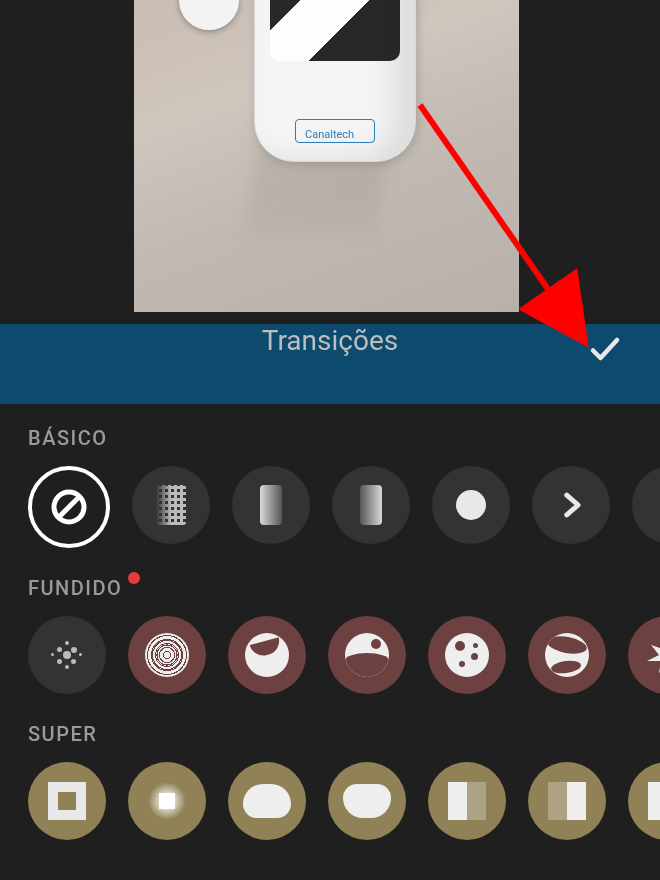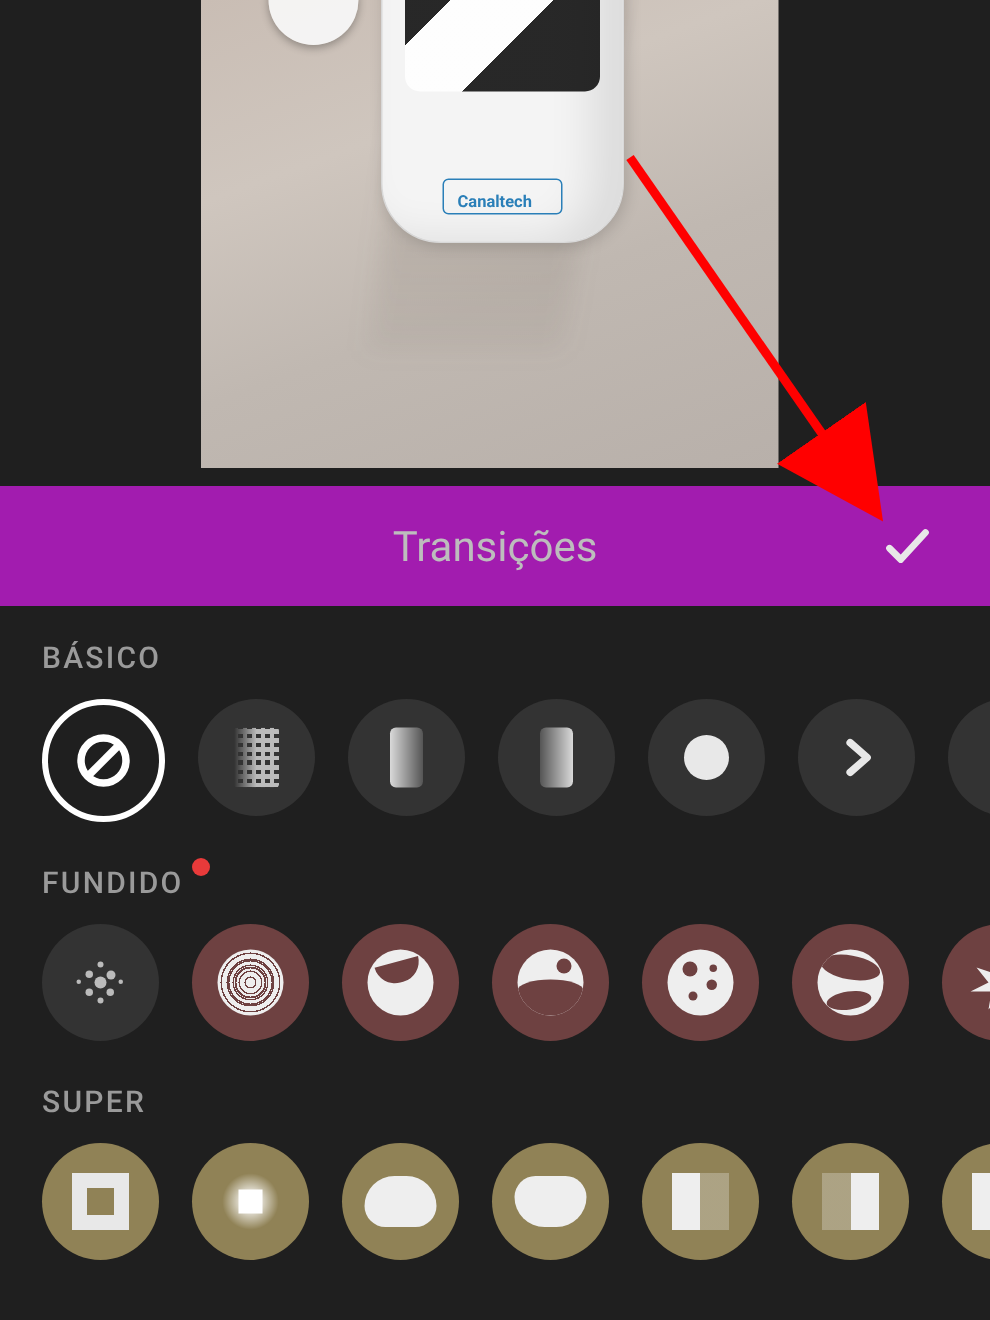--- a/index.html
+++ b/index.html
@@ -2,24 +2,24 @@
 <html><head>
 <meta charset="utf-8">
 <style>
   html,body{margin:0;padding:0;width:660px;height:880px;background:#1f1f1f;font-family:-apple-system,Roboto,Arial,sans-serif;overflow:hidden;color:#ccc}
   .preview-area{width:100%;height:324px;background:#1f1f1f;display:flex;justify-content:center;align-items:flex-start;position:relative}
   .preview-frame{width:385px;height:312px;background:linear-gradient(160deg,#c9bdb4 0%,#cfc6be 30%,#c0b8b1 60%,#b8b0aa 100%);position:relative;overflow:hidden;margin-left:-7px}
   .preview-shadow{position:absolute;top:0;left:33%;width:34%;height:75%;background:linear-gradient(to bottom,rgba(80,70,60,.25),rgba(80,70,60,.05));transform:skewX(-8deg);filter:blur(8px)}
   .cup{position:absolute;top:-60px;left:120px;width:160px;height:220px;background:#f4f4f4;border-radius:20px 20px 40px 40px;border:1px solid #d8d8d8;box-shadow:inset -20px 0 30px rgba(0,0,0,.1),2px 2px 10px rgba(0,0,0,.15)}
   .cup::before{content:"";position:absolute;top:20px;left:15px;right:15px;height:100px;background:linear-gradient(135deg,#111 30%,#fff 30% 60%,#111 60%);border-radius:10px;opacity:.9}
   .cup::after{content:"";position:absolute;bottom:18px;left:40px;right:40px;height:22px;border:1.5px solid #2a7fb8;border-radius:4px;font-size:10px;color:#2a7fb8;display:flex;align-items:center;justify-content:center}
-  .cup-logo{position:absolute;bottom:20px;left:50px;font-size:11px;color:#2a7fb8;font-weight:700;z-index:2}
+  .cup-logo{position:absolute;bottom:20px;left:50px;font-size:11px;color:#2a7fb8;font-weight:400;z-index:2}
   .preview-overlay-btn{position:absolute;top:-30px;left:45px;width:60px;height:60px;border-radius:50%;background:rgba(245,245,245,.95);box-shadow:0 2px 6px rgba(0,0,0,.3)}
 
-  .panel-header{height:80px;display:flex;align-items:center;justify-content:space-between;padding:0 30px;background:#a21caf}
+  .panel-header{height:80px;display:flex;justify-content:space-between;padding:0 30px;background:#0c4a6e}
   .panel-title{flex:1;text-align:center;font-size:28px;font-weight:400;color:#bdbdbd;margin-right:-50px}
   .confirm-btn{width:50px;height:50px;display:flex;align-items:center;justify-content:center;cursor:pointer}
   .confirm-btn svg{width:36px;height:36px;stroke:#e8e8e8;stroke-width:3;fill:none;stroke-linecap:round;stroke-linejoin:round}
 
   .section-label{font-size:20px;font-weight:500;color:#9a9a9a;letter-spacing:1.5px;padding:22px 0 0 28px;position:relative;display:inline-block}
   .dot-indicator{position:absolute;top:18px;right:-18px;width:12px;height:12px;background:#e83a3a;border-radius:50%}
 
   .options-row{display:flex;gap:22px;padding:16px 28px 6px 28px;overflow:hidden}
   .opt{width:78px;height:78px;min-width:78px;border-radius:50%;background:#333333;display:flex;align-items:center;justify-content:center;cursor:pointer;position:relative}
   .opt.selected{background:transparent;border:4px solid #fff;width:74px;height:74px;min-width:74px}

